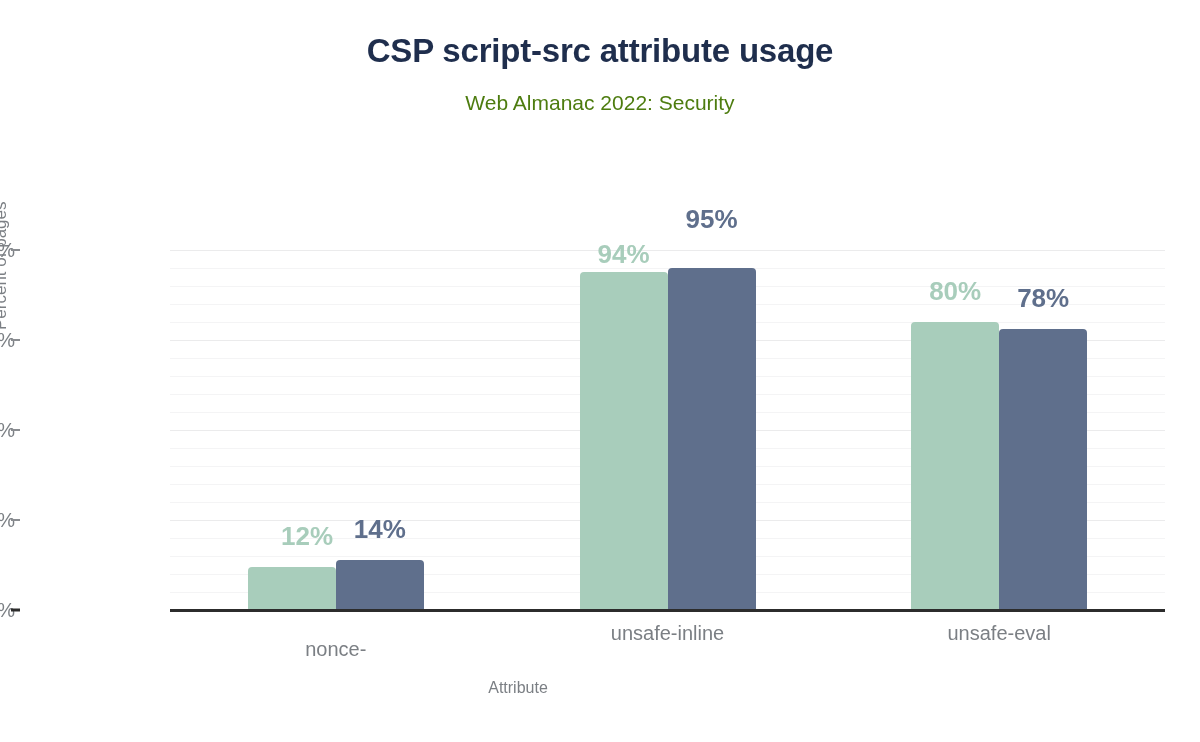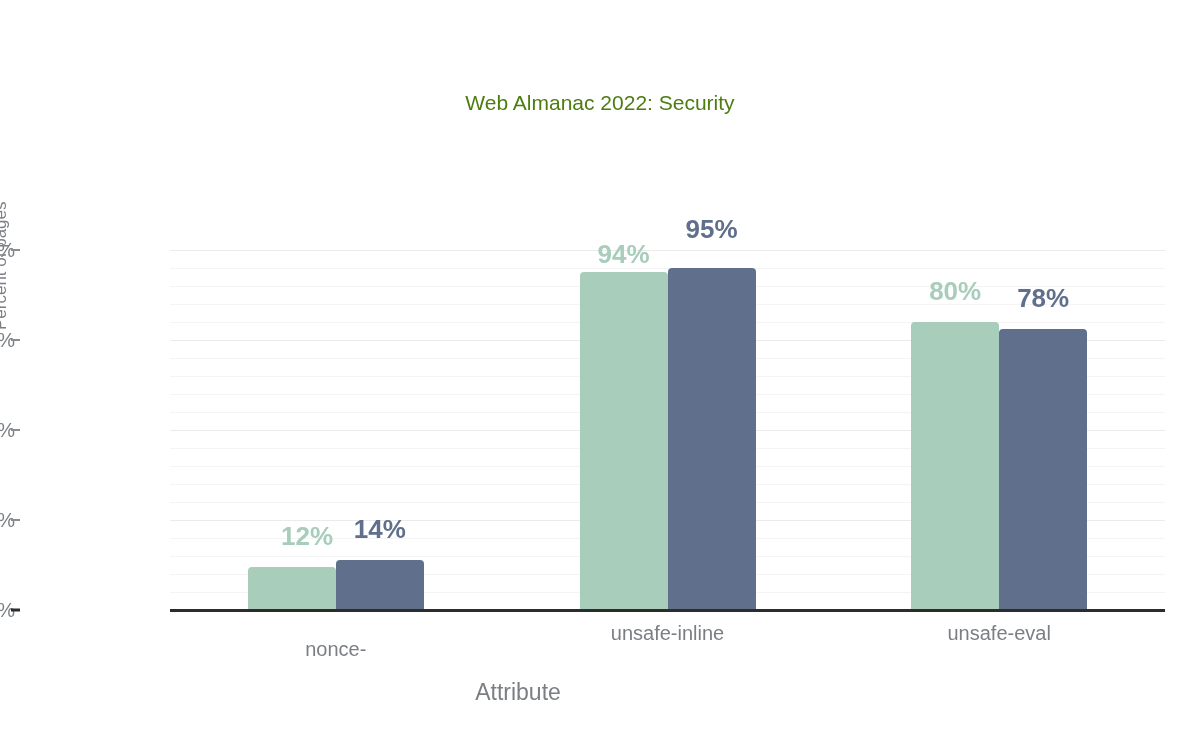--- a/index.html
+++ b/index.html
@@ -151,29 +151,30 @@
     text-align: center;
     white-space: nowrap;
     transform: translateX(-50%);
   }
   .x-axis-title {
     position: absolute;
     left: 0;
     top: 679px;
     width: 1036px;
     text-align: center;
-    font-size: 23px;
+    font-size: 16px;
     color: #7b7f84;
   }
 </style>
 </head>
 <body>
 
 <div id="chart-root">
 
+  <div class="chart-title">CSP script-src attribute usage</div>
 
   <div class="chart-subtitle">Web Almanac 2022: Security</div>
 
 
   <div class="plot-area" id="plot-area">
       <div class="gridline" style="top: 342px;"></div>
       <div class="gridline" style="top: 324px;"></div>
       <div class="gridline" style="top: 306px;"></div>
       <div class="gridline" style="top: 288px;"></div>
       <div class="gridline major" style="top: 270px;"></div>
@@ -213,18 +214,18 @@
     <div class="y-tick-label" style="top: 430px;">50%</div>
     <div class="y-tick-mark" style="top: 430px;"></div>
     <div class="y-tick-label" style="top: 340px;">75%</div>
     <div class="y-tick-mark" style="top: 340px;"></div>
     <div class="y-tick-label" style="top: 250px;">100%</div>
     <div class="y-tick-mark" style="top: 250px;"></div>
     <div class="bar-value" style="left: 251px; width: 112px; top: 520.8px; color: rgb(168, 205, 187);">12%</div>
     <div class="bar-value" style="left: 323.833px; width: 112px; top: 513.6px; color: rgb(95, 111, 140);">14%</div>
     <div class="x-tick-label" style="left: 335.833px; margin-top: 16px;">nonce-</div>
     <div class="bar-value" style="left: 567.5px; width: 112px; top: 225.6px; color: rgb(168, 205, 187); margin-top: 13px;">94%</div>
-    <div class="bar-value" style="left: 655.5px; width: 112px; top: 214px; color: rgb(95, 111, 140); text-align: center;">95%</div>
+    <div class="bar-value" style="left: 655.5px; width: 112px; top: 204px; color: rgb(95, 111, 140); text-align: center;">95%</div>
     <div class="x-tick-label" style="left: 667.5px;">unsafe-inline</div>
     <div class="bar-value" style="left: 899.167px; width: 112px; top: 276px; color: rgb(168, 205, 187);">80%</div>
     <div class="bar-value" style="left: 987.167px; width: 112px; top: 283.2px; color: rgb(95, 111, 140);">78%</div>
     <div class="x-tick-label" style="left: 999.167px;">unsafe-eval</div>
   </div>
 
 </body></html>

